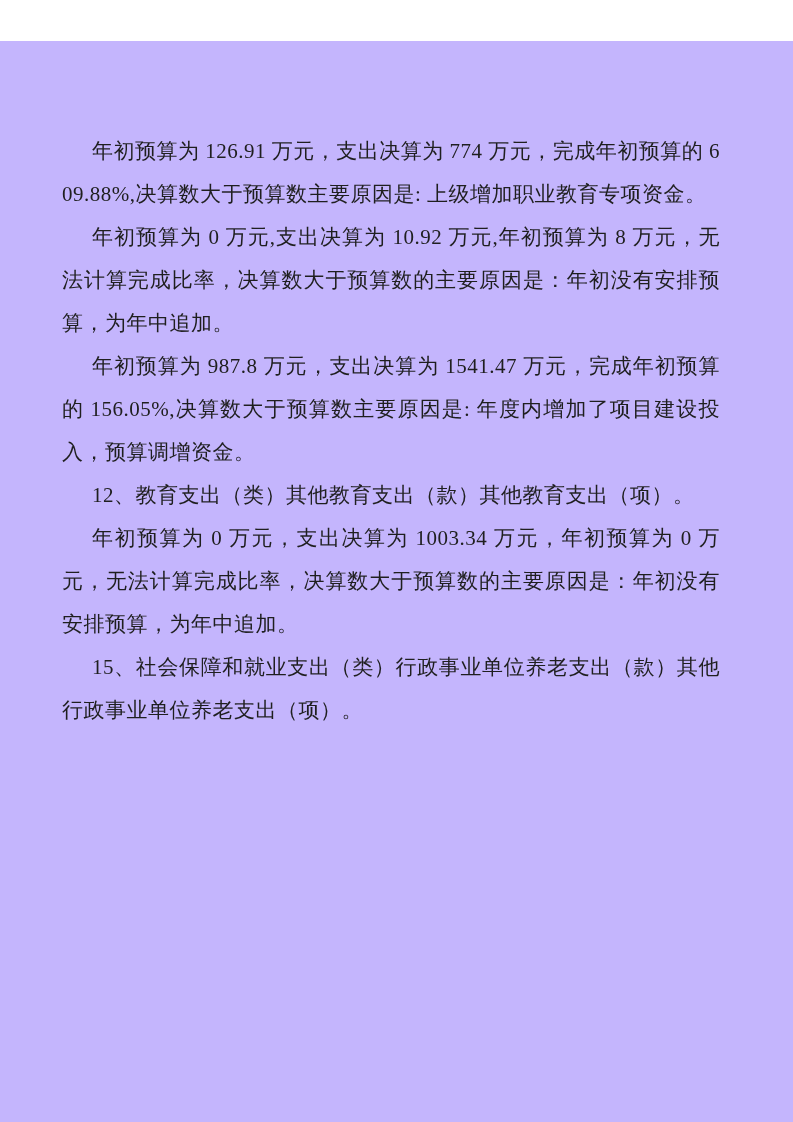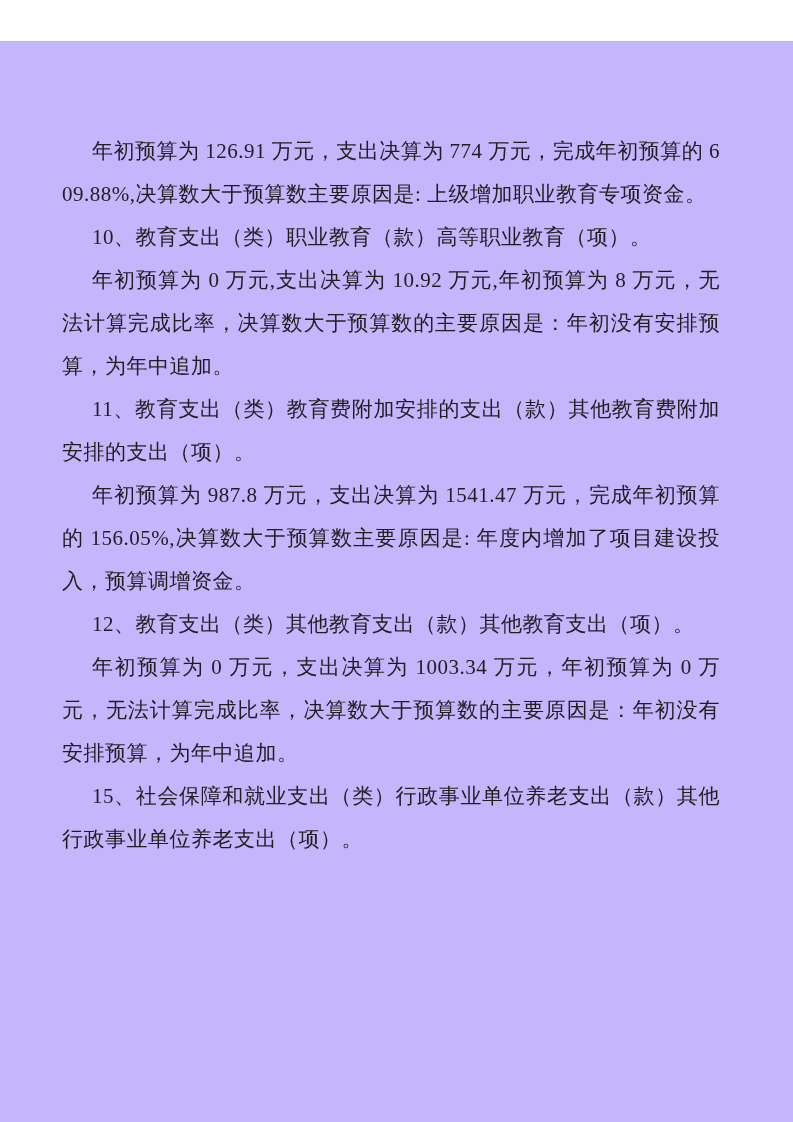--- a/index.html
+++ b/index.html
@@ -44,22 +44,20 @@
     color: #1f1f1f;
     font-family: "Liberation Serif", "DejaVu Serif", serif;
   }
 </style>
 </head>
 <body>
 
 <div class="page">
   <div class="content">
     <p>年初预算为 126.91 万元，支出决算为 774 万元，完成年初预算的 609.88%,决算数大于预算数主要原因是: 上级增加职业教育专项资金。</p>
-    <p>10、教育支出（类）职业教育（款）高等职业教育（项）。</p>
     <p>年初预算为 0 万元,支出决算为 10.92 万元,年初预算为 8 万元，无法计算完成比率，决算数大于预算数的主要原因是：年初没有安排预算，为年中追加。</p>
-    <p>11、教育支出（类）教育费附加安排的支出（款）其他教育费附加安排的支出（项）。</p>
     <p>年初预算为 987.8 万元，支出决算为 1541.47 万元，完成年初预算的 156.05%,决算数大于预算数主要原因是: 年度内增加了项目建设投入，预算调增资金。</p>
     <p>12、教育支出（类）其他教育支出（款）其他教育支出（项）。</p>
     <p>年初预算为 0 万元，支出决算为 1003.34 万元，年初预算为 0 万元，无法计算完成比率，决算数大于预算数的主要原因是：年初没有安排预算，为年中追加。</p>
     <p>15、社会保障和就业支出（类）行政事业单位养老支出（款）其他行政事业单位养老支出（项）。</p>
   </div>
   <div class="page-footer">- 12 -</div>
 </div>
 
 </body></html>

